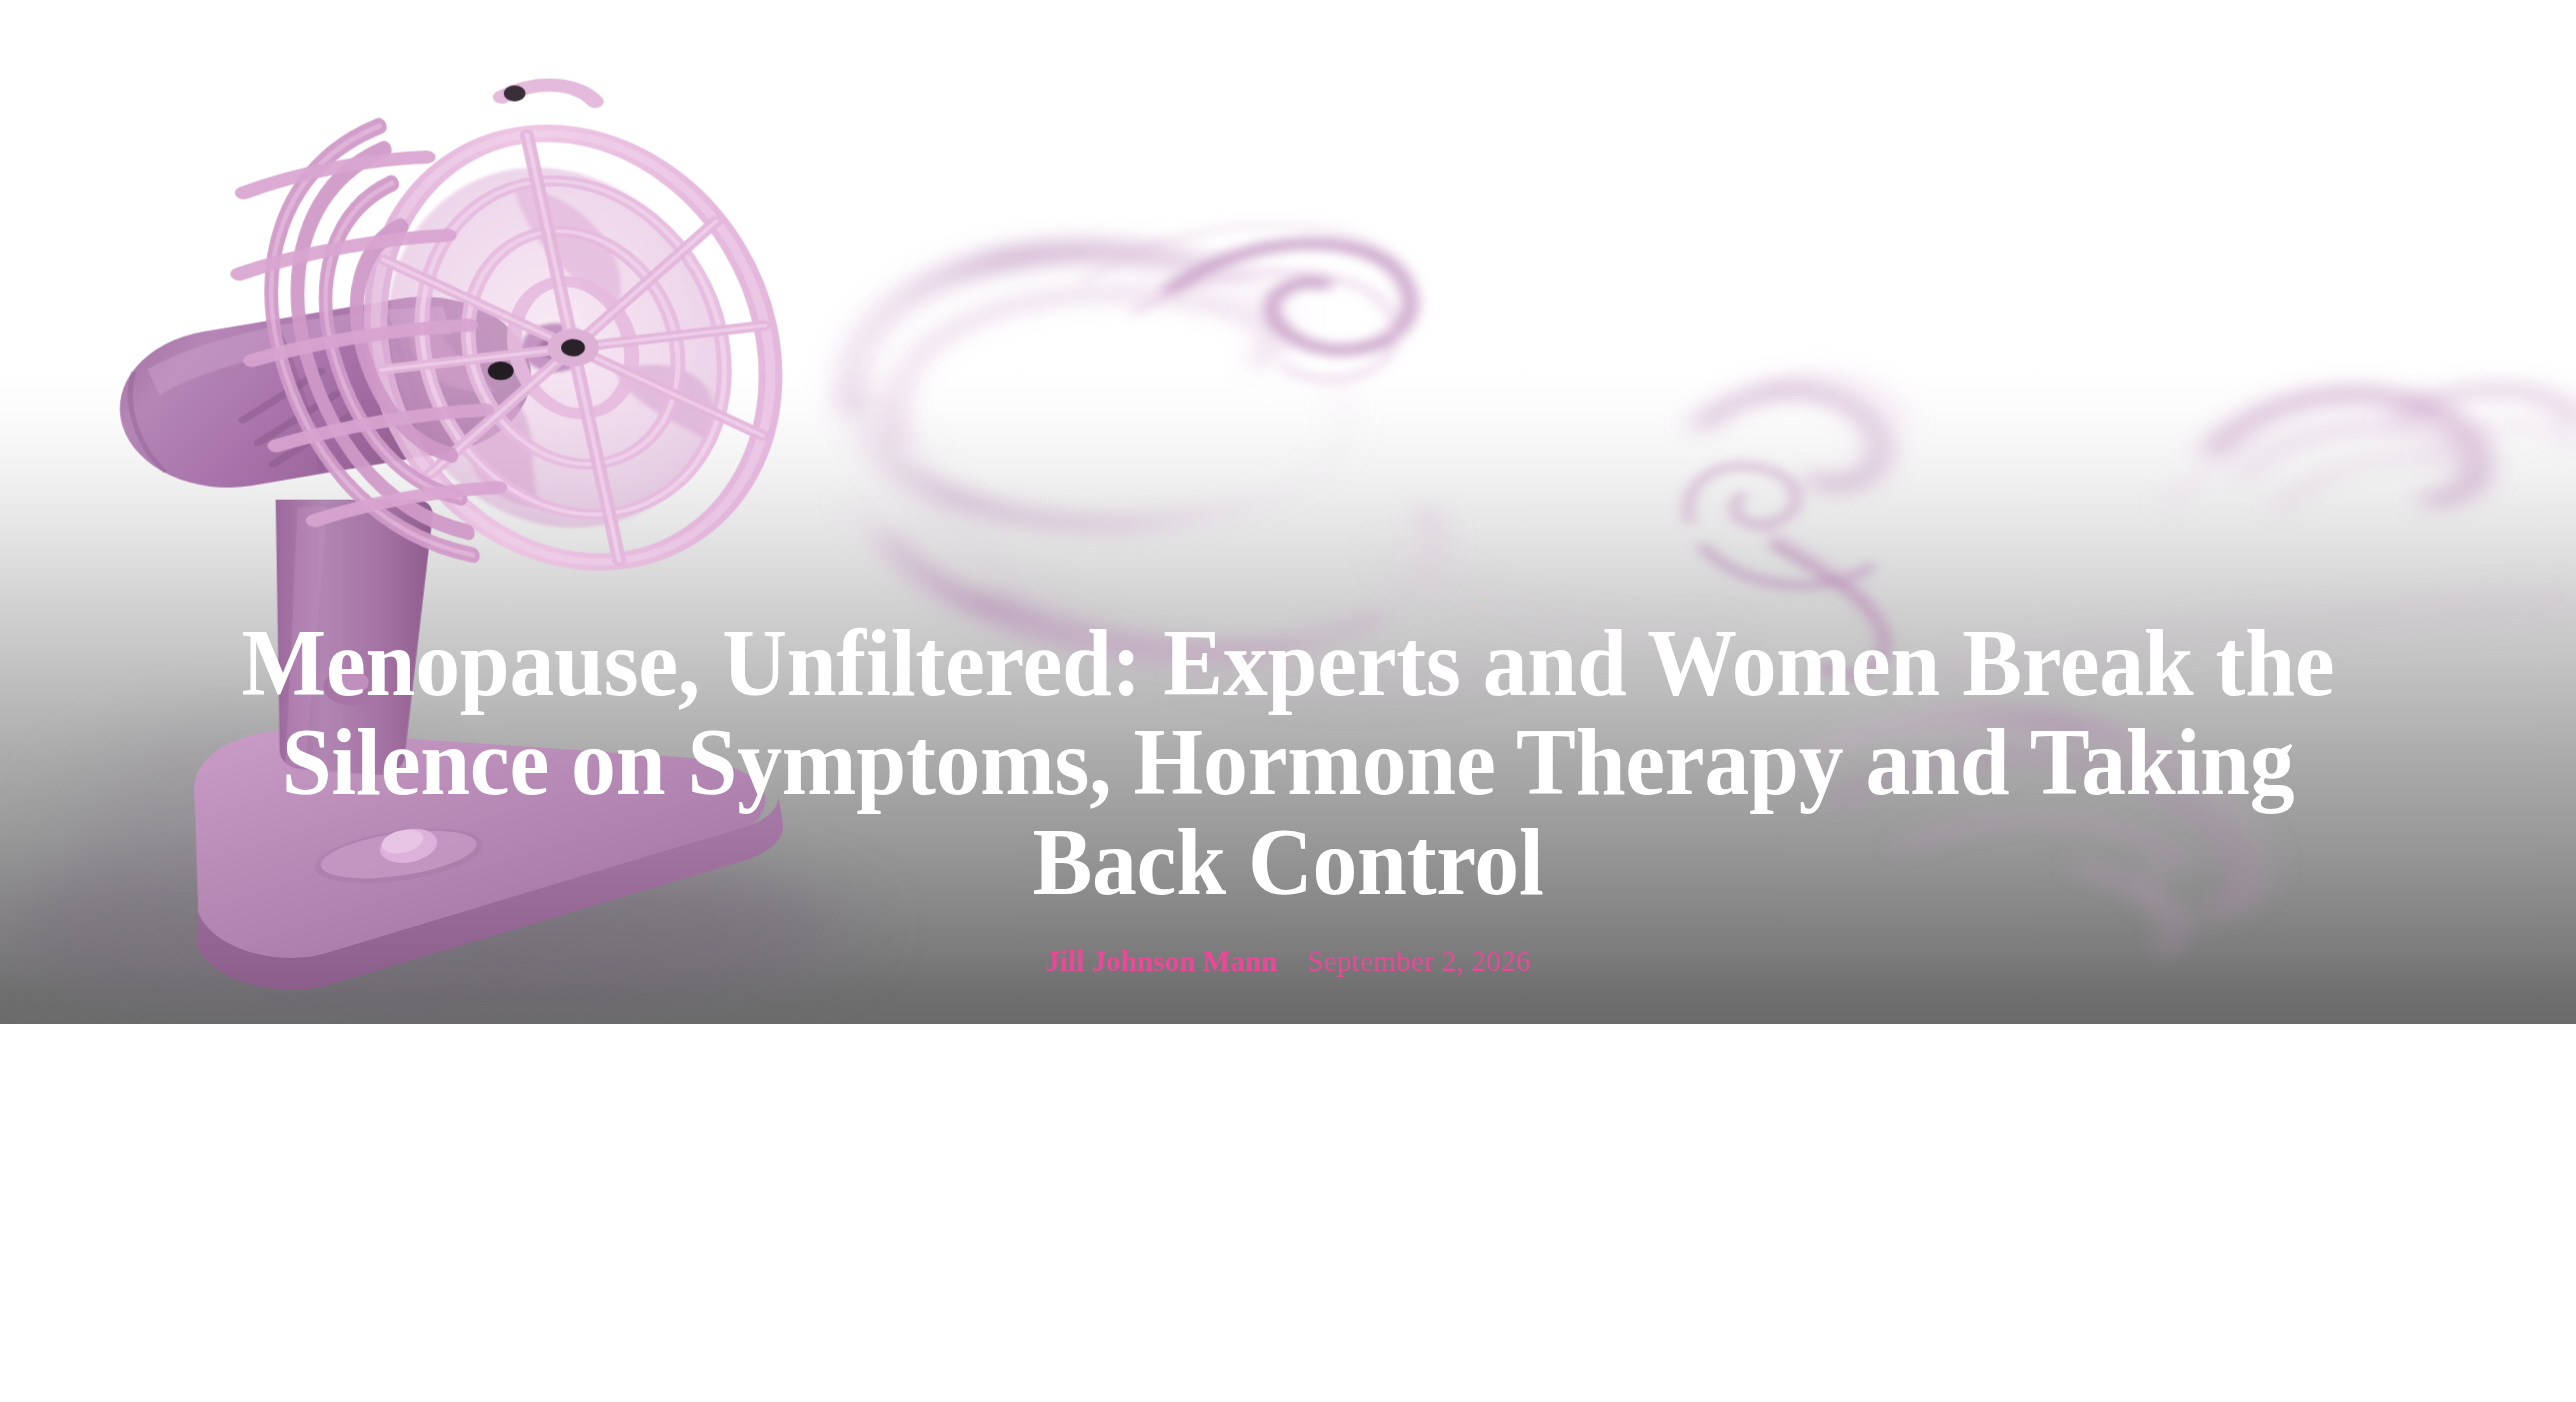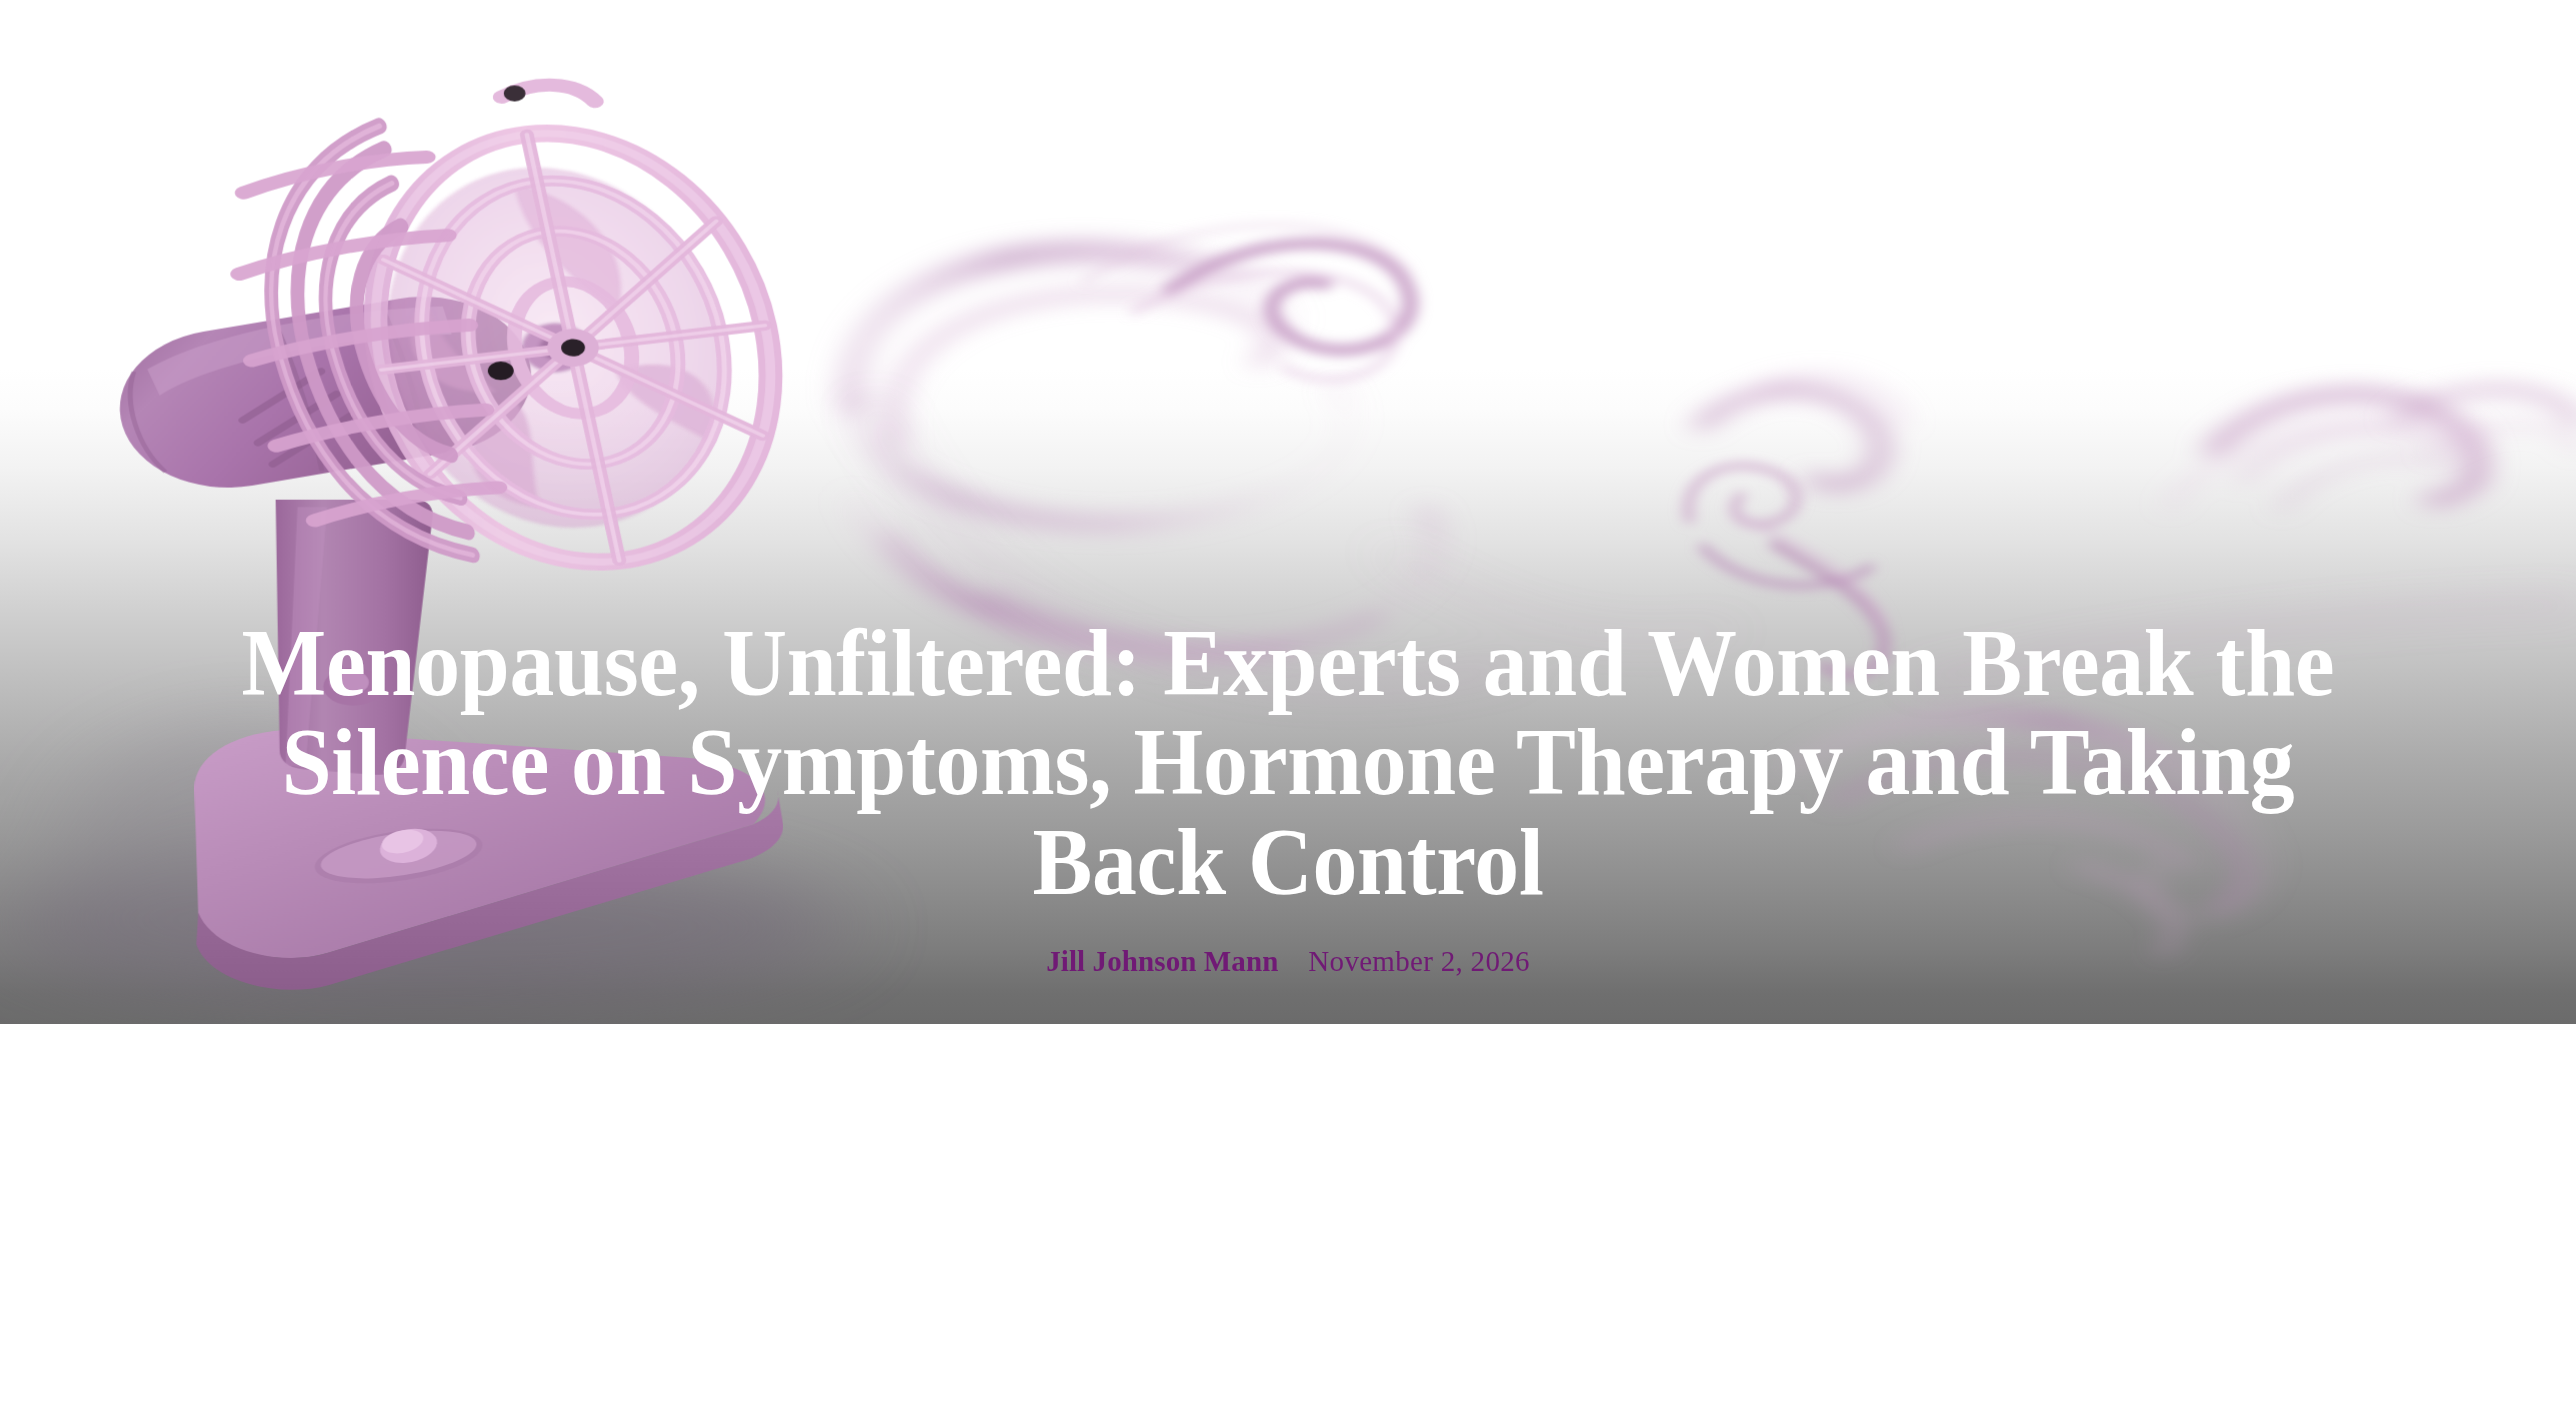--- a/index.html
+++ b/index.html
@@ -64,21 +64,21 @@
     transform: scaleX(0.935);
     transform-origin: center;
     text-rendering: optimizeLegibility;
   }
   .byline-row {
     margin-top: 34px;
     display: flex;
     justify-content: center;
     align-items: baseline;
     gap: 30px;
-    color: #701a75;
+    color: #ec4899;
   }
   .byline-author {
     font-family: "Liberation Serif", "DejaVu Serif", serif;
     font-weight: 700;
     font-size: 29px;
     letter-spacing: 0.1px;
   }
   .byline-date {
     font-family: "Liberation Serif", "DejaVu Serif", serif;
     font-weight: 400;
@@ -359,19 +359,19 @@
       </g>
     </svg>
   </div>
 
   <div class="text-layer">
 
     <h1 class="headline">Menopause, Unfiltered: Experts and Women Break the Silence on Symptoms, Hormone Therapy and Taking Back Control</h1>
 
     <div class="byline-row">
       <span class="byline-author">Jill Johnson Mann</span>
-      <span class="byline-date">November 2, 2026</span>
+      <span class="byline-date">September 2, 2026</span>
     </div>
 
   </div>
 
 </div>
 
 
 </body></html>

